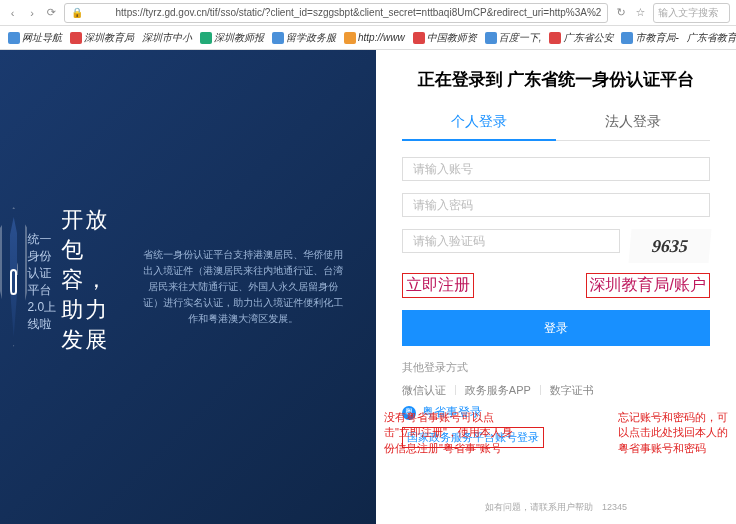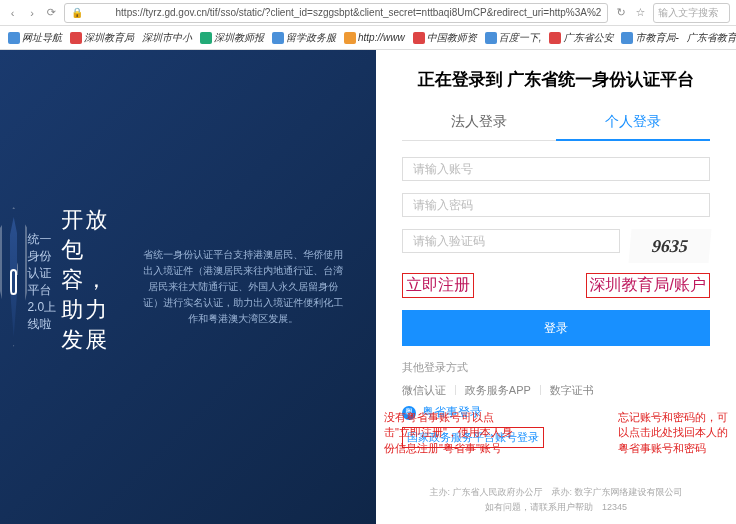--- a/index.html
+++ b/index.html
@@ -121,22 +121,22 @@
         </div>
     </div>
     <div class="lp-sub">统一身份认证平台2.0上线啦</div>
     <div class="lp-title">开放包容，助力发展</div>
     <div class="lp-desc">省统一身份认证平台支持港澳居民、华侨使用出入境证件（港澳居民来往内地通行证、台湾居民来往大陆通行证、外国人永久居留身份证）进行实名认证，助力出入境证件便利化工作和粤港澳大湾区发展。</div>
   </div>
 
   <div class="right-panel">
     <div class="login-title">正在登录到 广东省统一身份认证平台</div>
     <div class="tabs">
+      <div class="tab active">个人登录</div>
       <div class="tab">法人登录</div>
-      <div class="tab active">个人登录</div>
     </div>
     <input class="inp" placeholder="请输入账号" style="">
     <input class="inp" type="password" placeholder="请输入密码" style="">
     <div class="captcha-row">
       <input class="inp" placeholder="请输入验证码" style="">
       <div class="captcha-img">9635</div>
     </div>
     <div class="link-row">
       <span class="tlink red-box">立即注册</span>
       <span class="tlink red-box">深圳教育局/账户</span>
@@ -151,20 +151,19 @@
       <span class="other-item">数字证书</span>
     </div>
     <div class="yss-row">
       <span class="yss-ic">粤</span>
       <span class="yss-text">粤省事登录</span>
     </div>
     <div class="gjzw-row">
       <span class="gjzw-box">国家政务服务平台账号登录</span>
     </div>
     <div class="footer">
-      <div>主办: 广东省人民政府办公厅　承办: 数字广东网络建设有限公司</div>
       <div>如有问题，请联系用户帮助　12345</div>
     </div>
   </div>
 
   <div class="annotation ann1">没有粤省事账号可以点击"立即注册"，使用本人身份信息注册"粤省事"账号</div>
   <div class="annotation ann2">忘记账号和密码的，可以点击此处找回本人的粤省事账号和密码</div>
 </div>
 
 </body></html>

